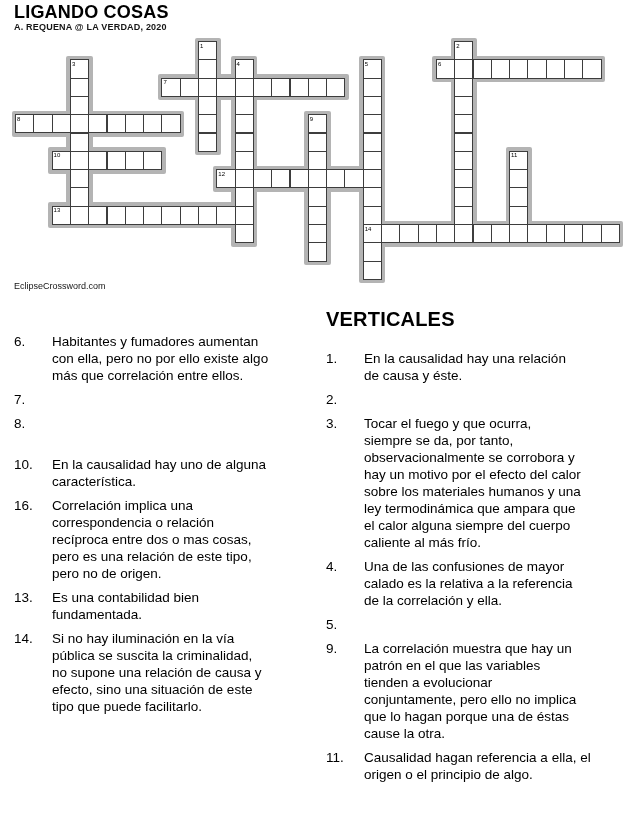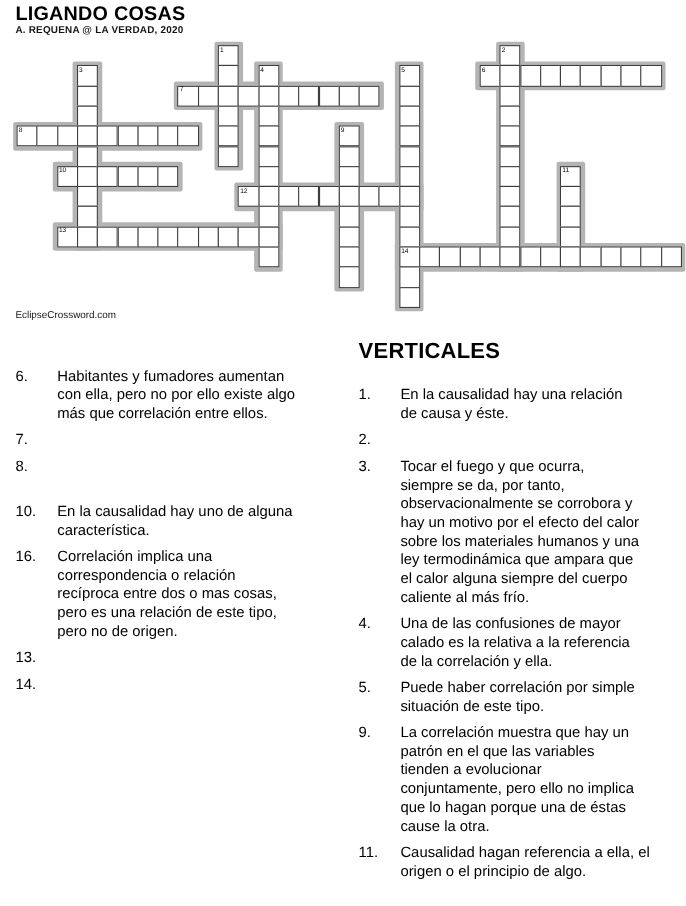--- a/index.html
+++ b/index.html
@@ -216,23 +216,30 @@
         <li class="clue">
           <span class="num">16.</span>
           <span class="txt">Correlación implica una
 correspondencia o relación
 recíproca entre dos o mas cosas,
 pero es una relación de este tipo,
 pero no de origen.</span>
         </li>
         <li class="clue">
           <span class="num">13.</span>
+          <span class="txt">Es una contabilidad bien
+fundamentada.</span>
         </li>
         <li class="clue">
           <span class="num">14.</span>
+          <span class="txt">Si no hay iluminación en la vía
+pública se suscita la criminalidad,
+no supone una relación de causa y
+efecto, sino una situación de este
+tipo que puede facilitarlo.</span>
         </li>
       </ol>
   </div>
 
   <div class="section" id="down-section">
     <h2>VERTICALES</h2>
     <ol class="clue-list" id="down-list">
         <li class="clue">
           <span class="num">1.</span>
           <span class="txt">En la causalidad hay una relación
@@ -253,22 +260,20 @@
 caliente al más frío.</span>
         </li>
         <li class="clue">
           <span class="num">4.</span>
           <span class="txt">Una de las confusiones de mayor
 calado es la relativa a la referencia
 de la correlación y ella.</span>
         </li>
         <li class="clue">
           <span class="num">5.</span>
-          <span class="txt">Puede haber correlación por simple
-situación de este tipo.</span>
         </li>
         <li class="clue">
           <span class="num">9.</span>
           <span class="txt">La correlación muestra que hay un
 patrón en el que las variables
 tienden a evolucionar
 conjuntamente, pero ello no implica
 que lo hagan porque una de éstas
 cause la otra.</span>
         </li>

